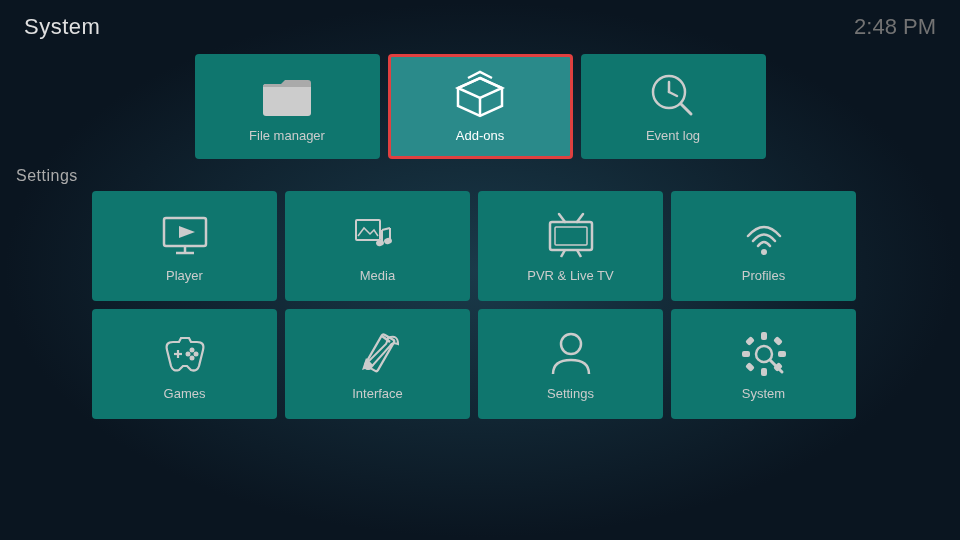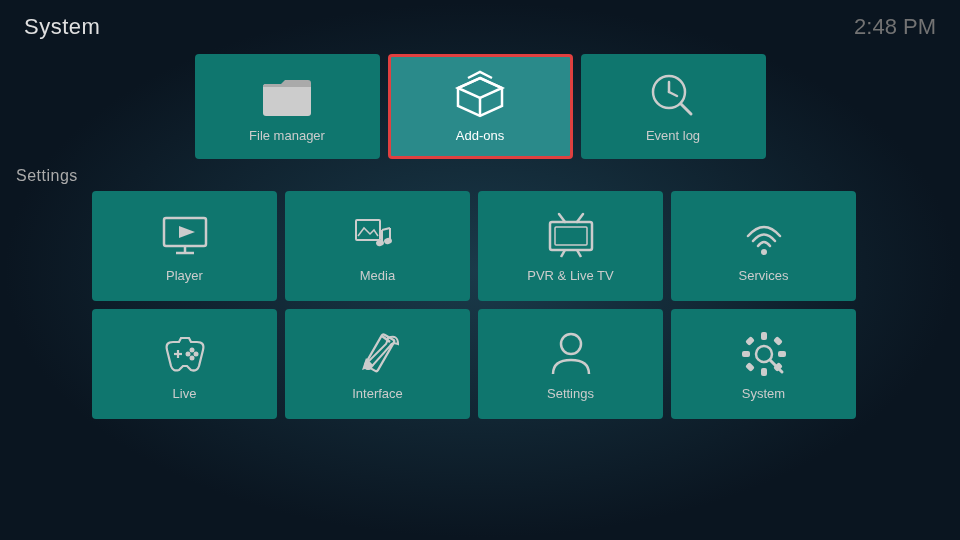--- a/index.html
+++ b/index.html
@@ -231,42 +231,42 @@
     </div>
 
     <div class="tile">
       <svg viewBox="0 0 52 52">
 
         <path d="M10,26 Q26,8 42,26" fill="none" stroke="#ccc" stroke-width="2.5" stroke-linecap="round"></path>
         <path d="M15,31 Q26,18 37,31" fill="none" stroke="#ccc" stroke-width="2.5" stroke-linecap="round"></path>
         <path d="M20,36 Q26,28 32,36" fill="none" stroke="#ccc" stroke-width="2.5" stroke-linecap="round"></path>
         <circle cx="26" cy="42" r="3" fill="#ccc"></circle>
       </svg>
-      <span class="tile-label">Services</span>
+      <span class="tile-label">Profiles</span>
     </div>
 
   </div>
 
   <div class="grid-row">
 
     <div class="tile">
       <svg viewBox="0 0 52 52">
 
         <path d="M8,22 Q6,14 14,14 L20,14 L22,10 L30,10 L32,14 L38,14 Q46,14 44,22 L40,38 Q38,44 32,42 L28,38 L24,38 L20,42 Q14,44 12,38 Z" fill="none" stroke="#ccc" stroke-width="2.2"></path>
 
         <line x1="15" y1="26" x2="23" y2="26" stroke="#ccc" stroke-width="2.2"></line>
 
         <line x1="19" y1="22" x2="19" y2="30" stroke="#ccc" stroke-width="2.2"></line>
 
         <circle cx="33" cy="22" r="2.5" fill="#ccc"></circle>
         <circle cx="37" cy="26" r="2.5" fill="#ccc"></circle>
         <circle cx="33" cy="30" r="2.5" fill="#ccc"></circle>
         <circle cx="29" cy="26" r="2.5" fill="#ccc"></circle>
       </svg>
-      <span class="tile-label">Live</span>
+      <span class="tile-label">Games</span>
     </div>
 
     <div class="tile">
       <svg viewBox="0 0 52 52">
 
         <rect x="20" y="6" width="14" height="36" rx="2" transform="rotate(30,26,26)" fill="none" stroke="#ccc" stroke-width="2.2"></rect>
 
         <polygon points="10,42 14,30 22,38" fill="#ccc"></polygon>
 
         <line x1="30" y1="8" x2="38" y2="14" stroke="#ccc" stroke-width="2.5"></line>

